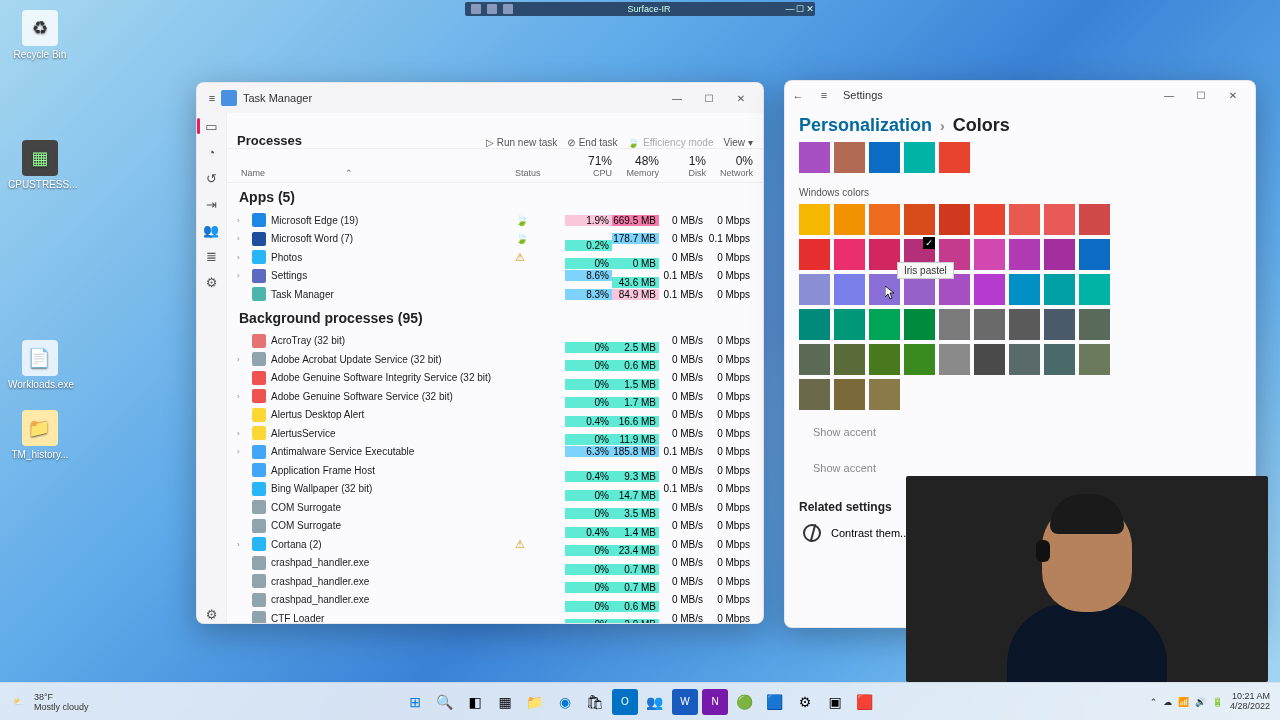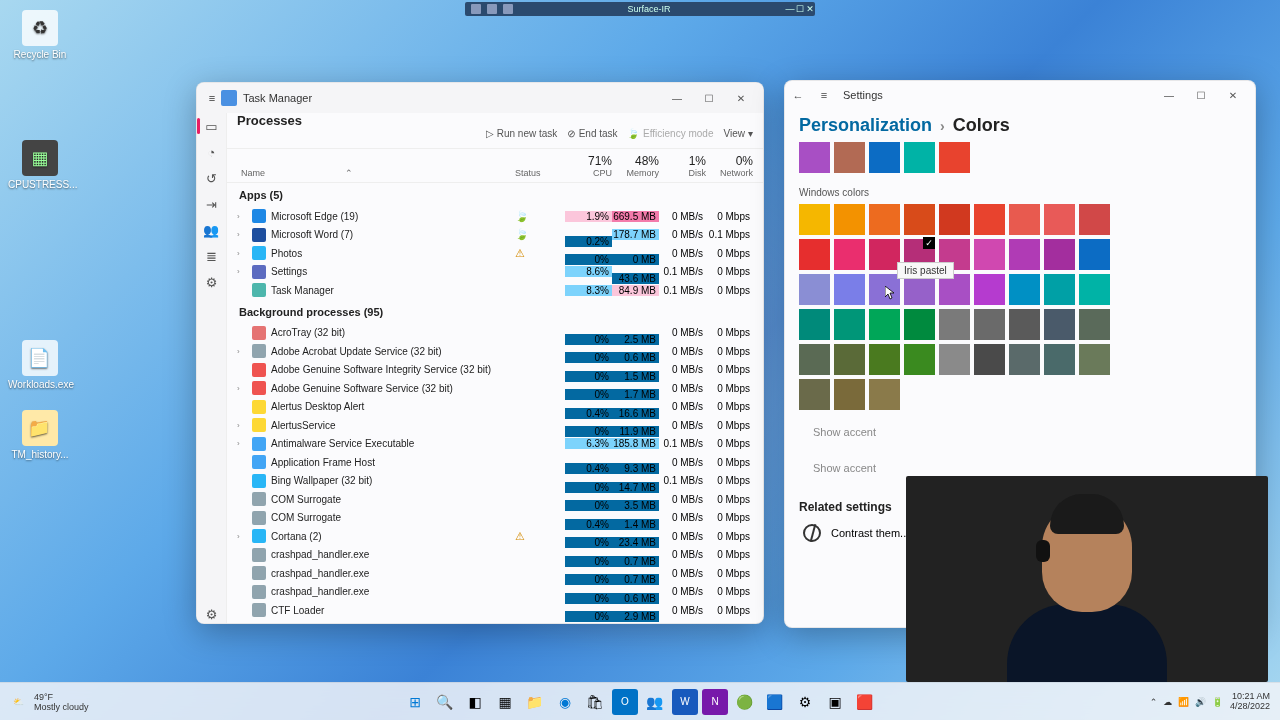--- a/index.html
+++ b/index.html
@@ -24,42 +24,42 @@
 .win-btn { width: 32px; height: 28px; display: flex; align-items: center; justify-content: center; font-size: 10px; color: #555; cursor: pointer; }
 
 
 .tm { left: 196px; top: 82px; width: 568px; height: 542px; display: flex; flex-direction: column; }
 .tm-body { flex: 1; display: flex; min-height: 0; }
 .tm-rail { width: 30px; background: #f5f5f7; border-right: 1px solid #eee; display: flex; flex-direction: column; align-items: center; padding-top: 4px; gap: 8px; position: relative; }
 .tm-rail .ri { width: 18px; height: 18px; display: flex; align-items: center; justify-content: center; color: #555; font-size: 13px; cursor: pointer; }
 .tm-rail .ri.active::before { content: ""; position: absolute; left: 0; width: 3px; height: 16px; background: #e91e63; border-radius: 2px; }
 .tm-rail .spacer { flex: 1; }
 .tm-main { flex: 1; display: flex; flex-direction: column; min-width: 0; }
-.tm-header { height: 36px; display: flex; align-items: flex-start; padding: 0 10px; border-bottom: 1px solid #eee; flex-direction: column; }
+.tm-header { height: 36px; display: flex; align-items: flex-end; padding: 0 10px; border-bottom: 1px solid #eee; }
 .tm-header h2 { font-size: 13px; font-weight: 600; color: #222; }
 .tm-actions { margin-left: auto; display: flex; gap: 10px; font-size: 10px; color: #555; }
 .tm-action { display: flex; align-items: center; gap: 3px; cursor: pointer; }
 .tm-action.dis { color: #aaa; }
 .tm-cols { height: 34px; display: flex; align-items: flex-end; padding: 0 10px 4px; font-size: 9px; color: #666; border-bottom: 1px solid #eee; }
 .col-name { flex: 1; padding-left: 4px; }
 .col-status { width: 50px; }
 .col-num { width: 47px; text-align: right; }
 .col-head { display: flex; flex-direction: column; align-items: flex-end; }
 .col-head .pct { font-size: 12px; color: #222; font-weight: 400; }
 .tm-list { flex: 1; overflow-y: auto; font-size: 10px; position: relative; }
 .tm-list::-webkit-scrollbar { width: 10px; }
 .tm-list::-webkit-scrollbar-thumb { background: #bbb; border-radius: 5px; }
-.group-header { padding: 6px 12px; font-size: 11px; font-weight: 600; color: #222; }
+.group-header { padding: 6px 12px; font-size: 14px; font-weight: 600; color: #222; }
 .proc-row { height: 18.5px; display: flex; align-items: center; padding: 0 10px; }
 .expander { width: 10px; color: #888; font-size: 8px; }
 .picon { width: 14px; height: 14px; margin: 0 5px; border-radius: 2px; display: flex; align-items: center; justify-content: center; font-size: 9px; color: #fff; }
 .pname { flex: 1; color: #222; white-space: nowrap; overflow: hidden; }
 .pstatus { width: 50px; font-size: 11px; }
 .pnum { width: 47px; text-align: right; padding-right: 3px; }
-.heat1 { background: #0369a1; margin-top: 13px; }
+.heat1 { background: #5eead4; margin-top: 13px; }
 .heat2 { background: #fbc6db; }
 .heat3 { background: #7dd3fc; }
 .heat4 { background: #f37bab; }
 
 
 .settings { left: 784px; top: 80px; width: 472px; height: 548px; display: flex; flex-direction: column; }
 .st-titlebar { height: 28px; display: flex; align-items: center; padding: 0 6px; font-size: 11px; color: #333; }
 .st-nav { display: flex; gap: 12px; align-items: center; }
 .st-nav .nb { width: 14px; height: 14px; display: flex; align-items: center; justify-content: center; color: #444; cursor: pointer; }
 .st-breadcrumb { padding: 6px 14px; font-size: 18px; font-weight: 600; color: #222; display: flex; gap: 8px; align-items: center; }
@@ -522,21 +522,21 @@
         <div class="headset"></div>
       </div>
     <div class="body"></div>
   </div>
 </div>
 
 <div class="taskbar">
   <div class="tb-left">
     <div class="tb-weather">⛅</div>
     <div>
-        <div>49°F</div>
+        <div>38°F</div>
         <div>Mostly cloudy</div>
       </div>
   </div>
   <div class="tb-center">
     <div class="tb-icon" style="color:#0078d4">⊞</div>
     <div class="tb-icon">🔍</div>
     <div class="tb-icon">◧</div>
     <div class="tb-icon">▦</div>
     <div class="tb-icon">📁</div>
     <div class="tb-icon" style="color:#0078d4">◉</div>

